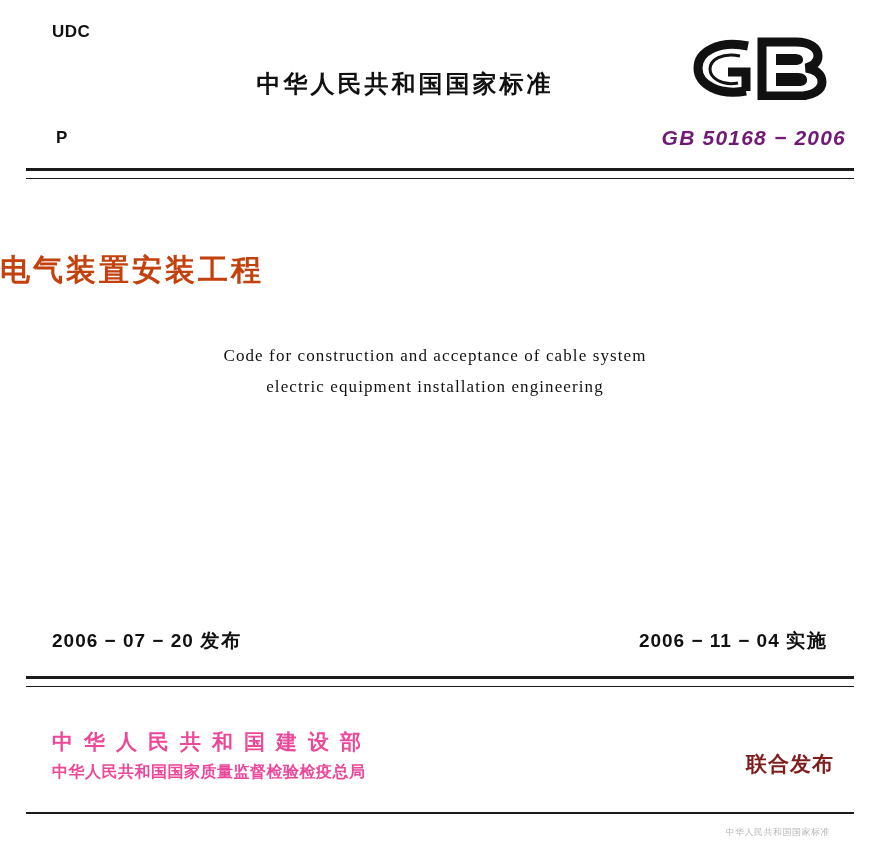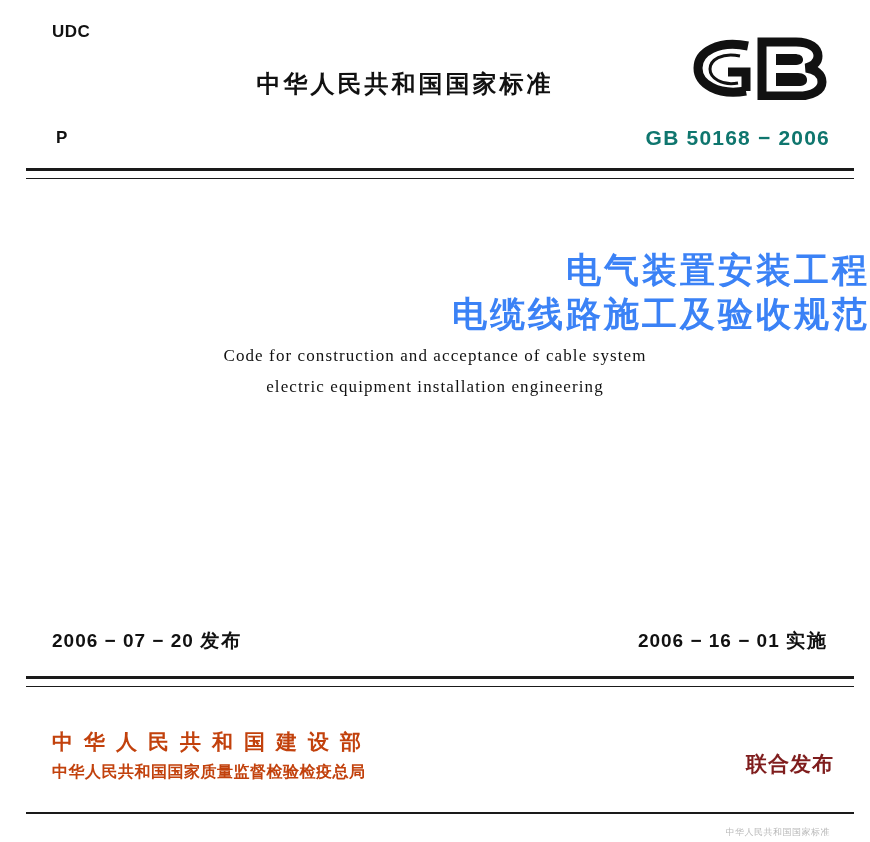--- a/index.html
+++ b/index.html
@@ -44,27 +44,28 @@
     position: absolute;
     left: 56px;
     top: 128px;
     font-family: "Liberation Sans", sans-serif;
     font-weight: bold;
     font-size: 17px;
     color: #111;
   }
   .std-no {
     position: absolute;
-    right: 40px;
+    right: 24px;
     top: 126px;
     font-family: "Liberation Sans", sans-serif;
     font-weight: bold;
     font-size: 21px;
     letter-spacing: 1.2px;
-    color: #0f766e;
+    color: #701a75;
+    font-style: italic;
   }
 
   
   .gb-logo {
     position: absolute;
     right: 34px;
     top: 36px;
     width: 148px;
     height: 64px;
   }
@@ -78,27 +79,27 @@
   .rule-mid { left: 26px; right: 16px; top: 178px; height: 1px; }
   .rule-bot { left: 26px; right: 16px; top: 676px; height: 3px; }
   .rule-bot2 { left: 26px; right: 16px; top: 686px; height: 1px; }
   .rule-bottom-final { left: 26px; right: 16px; top: 812px; height: 2px; }
 
   
   .title-cn {
     position: absolute;
     left: 0; right: 0;
     top: 248px;
-    text-align: right;
-    font-family: "DejaVu Sans", sans-serif;
-    font-weight: bold;
-    font-size: 35px;
+    text-align: left;
+    font-family: "DejaVu Sans", sans-serif;
+    font-weight: bold;
+    font-size: 30px;
     letter-spacing: 3px;
     line-height: 44px;
-    color: #3b82f6;
+    color: #c2410c;
   }
   .title-en {
     position: absolute;
     left: 0; right: 0;
     top: 340px;
     text-align: center;
     font-family: "Liberation Serif", serif;
     font-size: 17px;
     letter-spacing: 1.1px;
     line-height: 31px;
@@ -141,21 +142,21 @@
   }
 
   
   .publishers {
     position: absolute;
     left: 52px;
     top: 728px;
     width: 640px;
     font-family: "DejaVu Sans", sans-serif;
     font-weight: bold;
-    color: #c2410c;
+    color: #ec4899;
   }
   .pub-line1 {
     font-size: 21px;
     letter-spacing: 11px;
     white-space: nowrap;
   }
   .pub-line2 {
     font-size: 16px;
     letter-spacing: 0.5px;
     white-space: nowrap;
@@ -209,35 +210,34 @@
   </div>
 
   <div class="p-mark">P</div>
   <div class="std-no">GB 50168 − 2006</div>
 
   <div class="rule rule-top"></div>
   <div class="rule rule-mid"></div>
 
   <div class="title-cn">
     <div>电气装置安装工程</div>
-    <div>电缆线路施工及验收规范</div>
   </div>
 
   <div class="title-en">
     <div>Code for construction and acceptance of cable system</div>
     <div>electric equipment installation engineering</div>
   </div>
 
   <div class="date-row">
     <div class="date-issue">
       <span>2006 − 07 − 20</span>
       <span class="cn-word">发布</span>
     </div>
     <div class="date-effect">
-      <span>2006 − 16 − 01</span>
+      <span>2006 − 11 − 04</span>
       <span class="cn-word">实施</span>
     </div>
   </div>
 
   <div class="rule rule-bot"></div>
   <div class="rule rule-bot2"></div>
 
   <div class="publishers">
     <div class="pub-line1">中华人民共和国建设部</div>
     <div class="pub-line2">中华人民共和国国家质量监督检验检疫总局</div>

